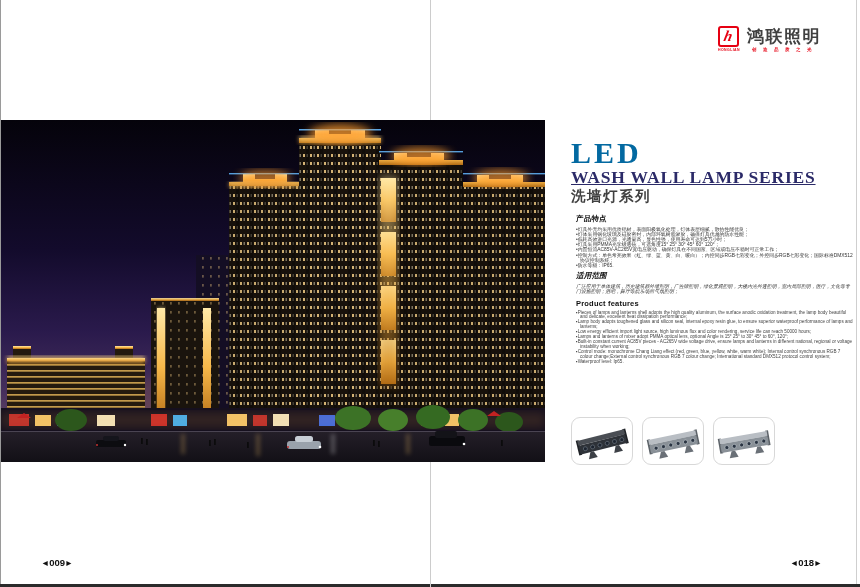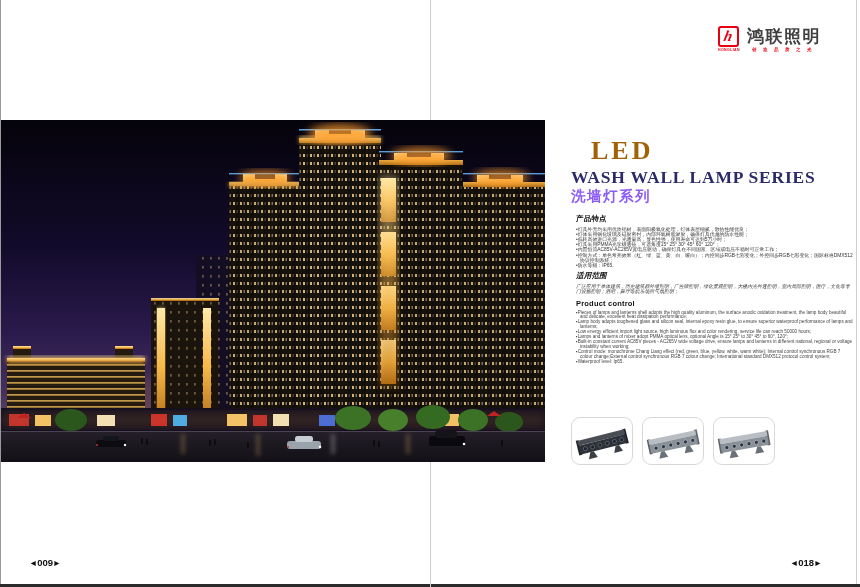--- a/index.html
+++ b/index.html
@@ -14,42 +14,42 @@
   
   .photo{left:1px;top:120px;width:544px;height:342px;z-index:2;}
   .photo svg{display:block;width:100%;height:100%;}
   
   .logo-icon{left:718px;top:26px;width:21px;height:21px;border:2px solid #e60012;border-radius:3px;box-sizing:border-box;display:flex;align-items:center;justify-content:center;}
   .logo-icon span{color:#e60012;font-family:"Liberation Serif",serif;font-style:italic;font-weight:bold;font-size:15px;line-height:15px;transform:skewX(-12deg);}
   .logo-caption{left:714px;top:48px;width:30px;text-align:center;font-size:3.5px;letter-spacing:.4px;color:#e60012;font-weight:bold;}
   .logo-name{left:747px;top:25px;font-size:17px;font-weight:bold;color:#404040;letter-spacing:1.5px;white-space:nowrap;}
   .logo-tagline{left:752px;top:47px;font-size:4.5px;color:#e60012;letter-spacing:6.5px;white-space:nowrap;font-weight:bold;}
   
-  .t-led{left:571px;top:138px;font-family:"Liberation Serif",serif;font-weight:bold;font-size:26px;color:#a16207;letter-spacing:3px;line-height:1;margin-left:20px;}
-  .t-series{left:571px;top:169px;font-family:"Liberation Serif",serif;font-weight:bold;font-size:17.5px;color:#2b2a68;letter-spacing:.8px;line-height:1;white-space:nowrap;}
-  .t-cn{left:571px;top:189px;font-size:14.5px;font-weight:bold;color:#8b5cf6;letter-spacing:1.5px;line-height:1;}
+  .t-led{left:571px;top:138px;font-family:"Liberation Serif",serif;font-weight:bold;font-size:30px;color:#0369a1;letter-spacing:3px;line-height:1;}
+  .t-series{left:571px;top:169px;font-family:"Liberation Serif",serif;font-weight:bold;font-size:17.5px;color:#2b2a68;letter-spacing:.8px;line-height:1;white-space:nowrap;text-decoration:underline;}
+  .t-cn{left:571px;top:189px;font-size:14.5px;font-weight:bold;color:#404040;letter-spacing:1.5px;line-height:1;}
   
   .sec{left:576px;width:278px;color:#333;}
   .sec h4{margin:0 0 2.5px 0;font-size:7.5px;color:#111;letter-spacing:.2px;}
   .cn-line{font-size:4.9px;line-height:5.2px;color:#333;padding-left:4px;text-indent:-4px;}
   .cn-body{font-size:4.9px;line-height:5.5px;color:#333;}
   .en-line{font-size:4.6px;line-height:4.9px;color:#444;padding-left:4px;text-indent:-4px;}
   .en-body{font-size:4.6px;line-height:5px;color:#444;}
   #sec-features-cn{top:214px;}
   #sec-scope-cn{top:271px;font-style:italic;}
   #sec-features-en{top:299px;}
   #sec-scope-en{top:376px;}
   
   .product-row{left:571px;top:417px;display:flex;gap:9px;}
   .product-box{width:62px;height:48px;border:1px solid #d8d8d8;border-radius:9px;background:#fff;display:flex;align-items:center;justify-content:center;box-sizing:border-box;}
   .product-box svg{display:block;}
   
   .pagenum{display:flex;align-items:center;gap:1.5px;font-weight:bold;font-size:9.5px;color:#111;line-height:1;}
   .pagenum .tri{font-size:6px;position:relative;top:.2px;}
-  .pn-left{left:31px;top:558px;}
+  .pn-left{left:43px;top:558px;}
   .pn-right{left:792px;top:558px;}
 </style>
 </head>
 <body>
 
 <div class="sheet">
 
   <div class="abs edge-left"></div>
   <div class="abs edge-right"></div>
   <div class="abs edge-bottom"></div>
@@ -267,21 +267,21 @@
     <div class="cn-line">•控制方式：单色常亮效果（红、绿、蓝、黄、白、暖白）；内控同步RGB七彩变化；外控同步RGB七彩变化；国际标准DMX512协议控制系统；</div>
     <div class="cn-line">•防水等级：IP65.</div>
   </div>
 
   <div class="abs sec" id="sec-scope-cn">
     <h4>适用范围</h4>
     <div class="cn-body">广泛应用于单体建筑，历史建筑群外墙照明，广告牌照明，绿化景观照明，大楼内光外透照明，室内局部照明，医疗，文化等专门设施照明；酒吧，舞厅等娱乐场所气氛照明；</div>
   </div>
 
   <div class="abs sec" id="sec-features-en">
-    <h4>Product control</h4>
+    <h4>Product features</h4>
     <div class="en-line">▪Pieces of lamps and lanterns shell adopts the high quality aluminum, the surface anodic oxidation treatment, the lamp body beautiful and delicate, excellent heat dissipation performance;</div>
     <div class="en-line">▪Lamp body adopts toughened glass and silicon seal, internal epoxy resin glue, to ensure superior waterproof performance of lamps and lanterns;</div>
     <div class="en-line">▪Low energy efficient import light source, high luminous flux and color rendering, service life can reach 50000 hours;</div>
     <div class="en-line">▪Lamps and lanterns of mixer adopt PMMA optical lens, optional Angle is 15° 25° to 30° 45° to 60°, 120°;</div>
     <div class="en-line">▪Built-in constant current AC85V pieces - AC265V wide voltage drive, ensure lamps and lanterns in different national, regional or voltage instability when working;</div>
     <div class="en-line">▪Control mode: monochrome Chang Liang effect (red, green, blue, yellow, white, warm white); Internal control synchronous RGB 7 colour change;External control synchronous RGB 7 colour change; International standard DMX512 protocol control system;</div>
     <div class="en-line">▪Waterproof level: Ip65.</div>
   </div>
 
 

